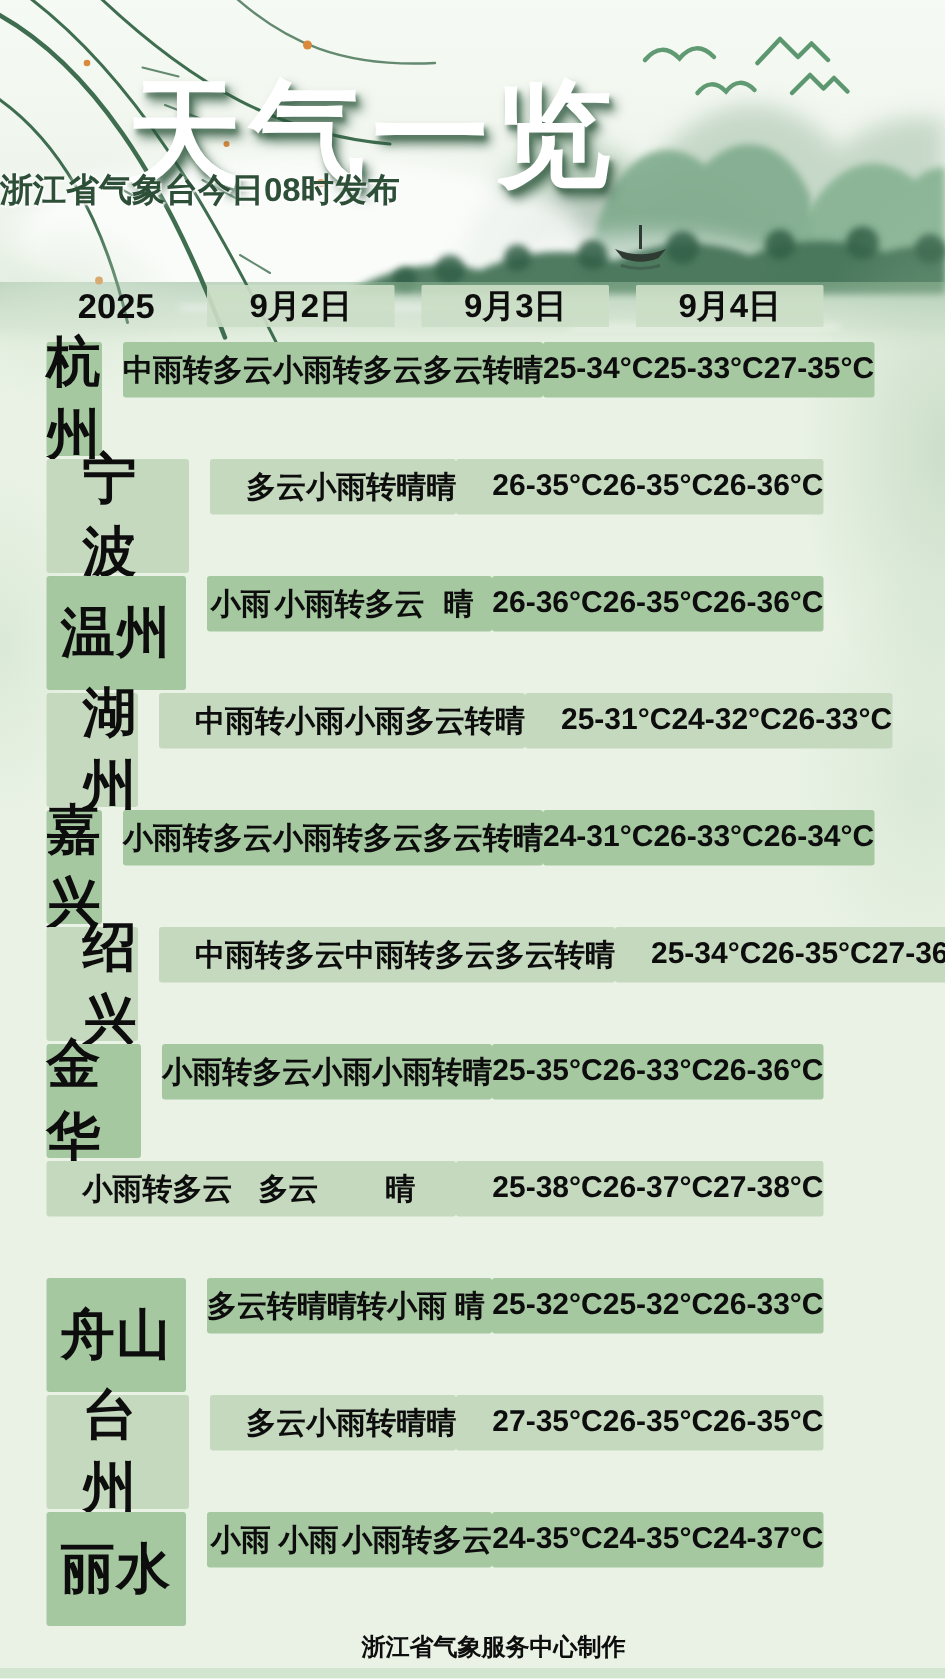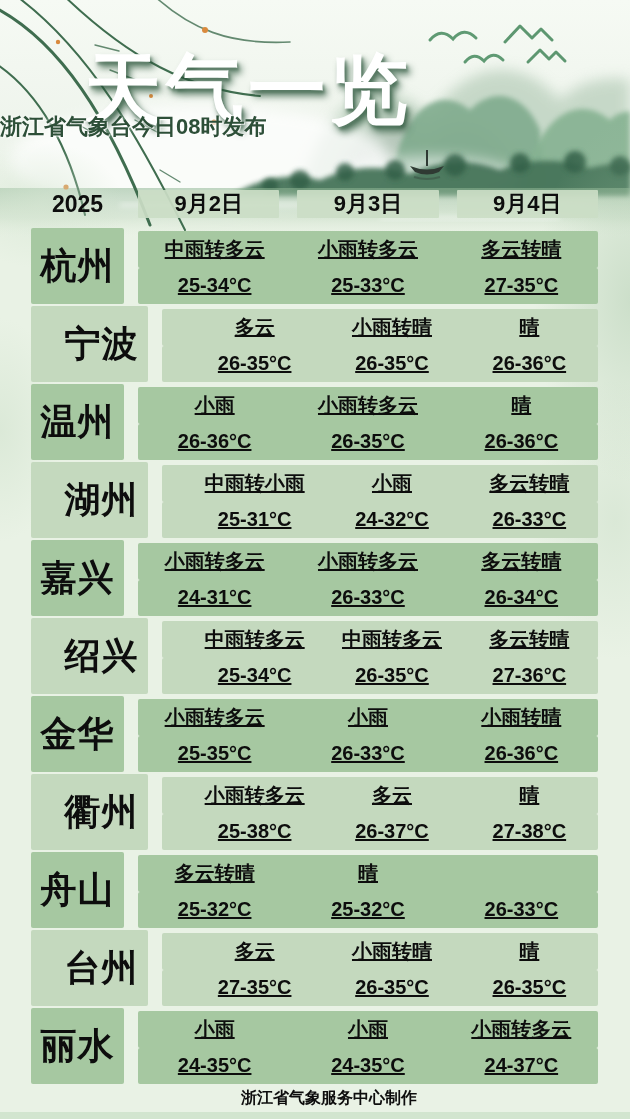--- a/index.html
+++ b/index.html
@@ -25,38 +25,38 @@
     font-size:78px;font-weight:bold;line-height:1;letter-spacing:4px;color:#ffffff;
     text-shadow:4px 6px 7px rgba(42,84,58,.75), 2px 3px 3px rgba(42,84,58,.5);
     white-space:nowrap;
   }
   .publisher{
     position:absolute;top:112px;left:0;right:20px;z-index:3;
     text-align:left;font-size:22px;font-weight:bold;color:#2d4f38;
     text-shadow:0 0 4px rgba(255,255,255,.9),1px 1px 0 rgba(255,255,255,.7);
     white-space:nowrap;
   }
-  .weather-table{position:absolute;left:31px;top:190px;width:567px;z-index:2;}
+  .weather-table{position:absolute;left:31px;top:190px;width:518px;z-index:2;}
   .thead{display:flex;height:28px;margin-bottom:10px;}
   .year-cell{
     width:93px;margin-right:14px;text-align:center;
     font-size:23px;font-weight:bold;line-height:28px;
   }
   .date-cells{flex:1;display:grid;grid-template-columns:1fr 1fr 1fr;gap:18px;}
   .date-cell{
     background:rgba(203,221,197,.92);text-align:center;border-radius:1px;
     font-size:22px;font-weight:bold;line-height:28px;
   }
   .row{display:flex;height:76px;margin-bottom:2px;}
   .city{
     width:93px;margin-right:14px;border-radius:2px;
     display:flex;align-items:center;justify-content:center;
     font-size:36px;font-weight:bold;letter-spacing:1px;
   }
-  .cols{flex:1;display:flex;flex-direction:column;justify-content:flex-end;text-decoration:underline;}
+  .cols{flex:1;display:flex;justify-content:center;}
   .band{
     height:36.5px;border-radius:2px;
     display:grid;grid-template-columns:1fr 1fr 1fr;align-items:center;
   }
   .band span{text-align:center;font-size:20px;font-weight:bold;white-space:nowrap;}
   .row.dark .city,.row.dark .band{background:#a6c8a1;}
   .row.light .city,.row.light .band{background:#c4d9be;padding-left:24px;}
   .footer-credit{
     position:absolute;left:0;right:0;top:1088px;z-index:2;
     text-align:center;text-indent:28px;
@@ -263,39 +263,39 @@
               <span>小雨转晴</span>
             </div>
             <div class="band">
               <span>25-35°C</span>
               <span>26-33°C</span>
               <span>26-36°C</span>
             </div>
           </div>
         </div>
         <div class="row light">
-          <div class="city">衢州</div>
           <div class="cols">
             <div class="band">
               <span>小雨转多云</span>
               <span>多云</span>
               <span>晴</span>
             </div>
             <div class="band">
               <span>25-38°C</span>
               <span>26-37°C</span>
               <span>27-38°C</span>
             </div>
           </div>
         </div>
         <div class="row dark">
           <div class="city">舟山</div>
           <div class="cols">
             <div class="band">
               <span>多云转晴</span>
+              <span>晴转小雨</span>
               <span>晴</span>
             </div>
             <div class="band">
               <span>25-32°C</span>
               <span>25-32°C</span>
               <span>26-33°C</span>
             </div>
           </div>
         </div>
         <div class="row light">

